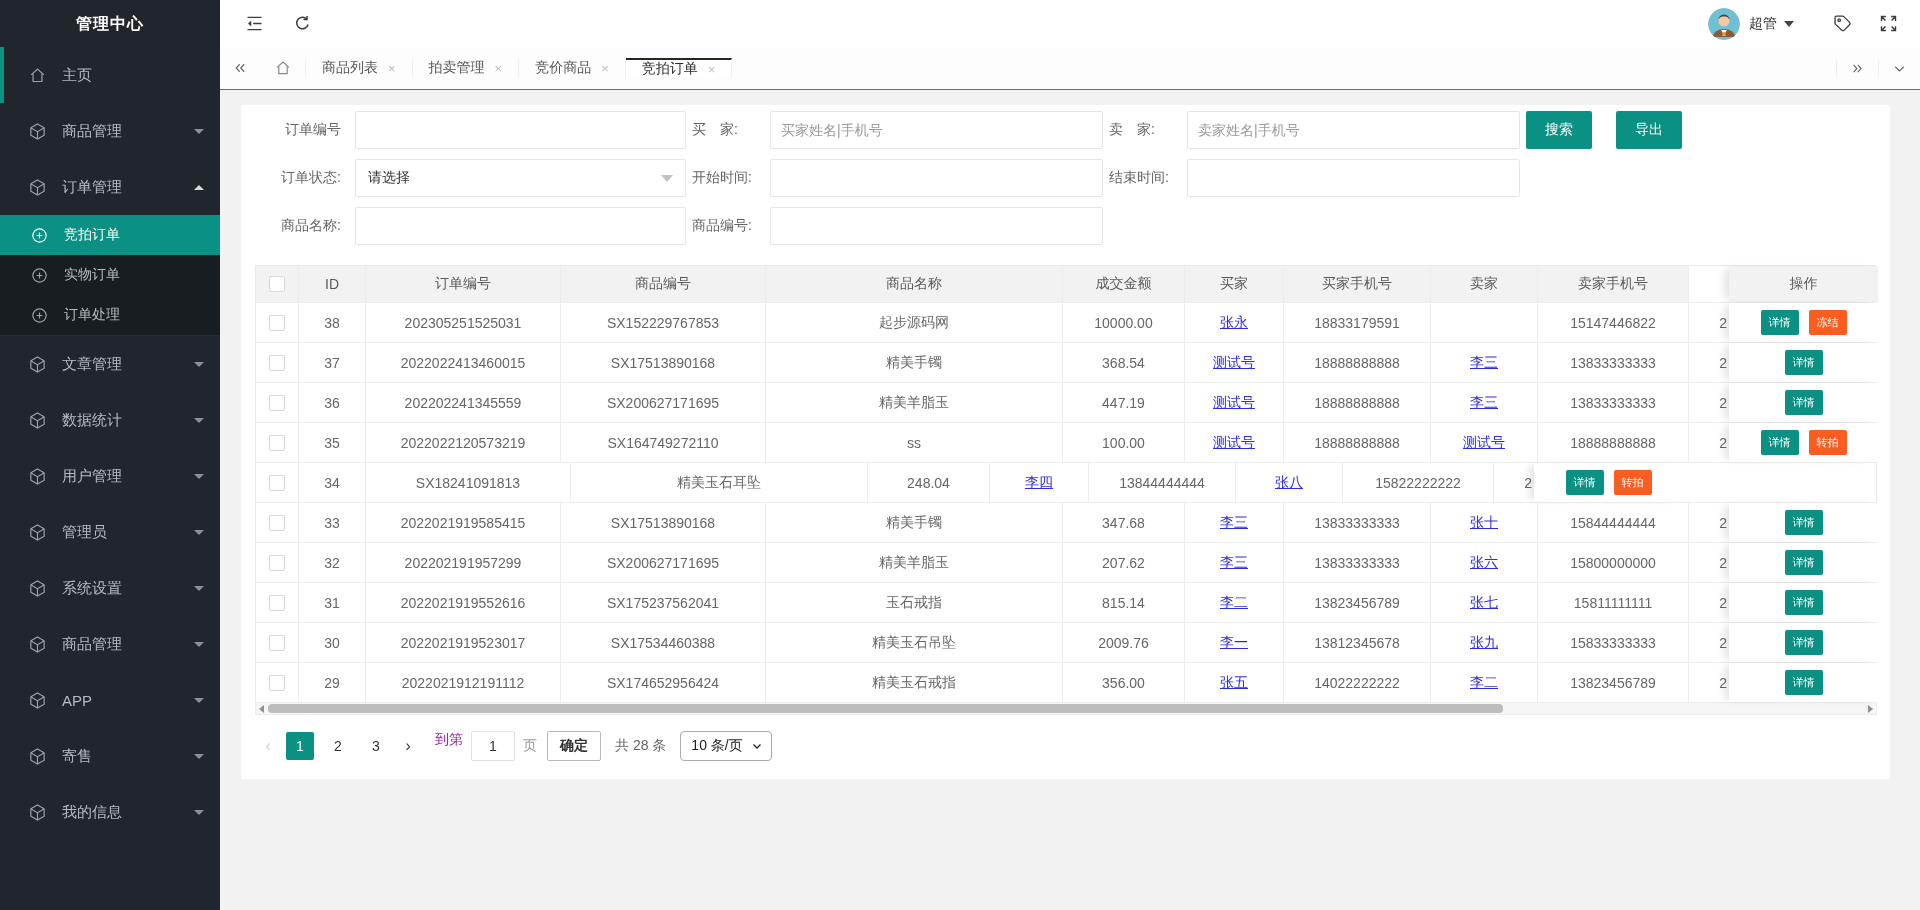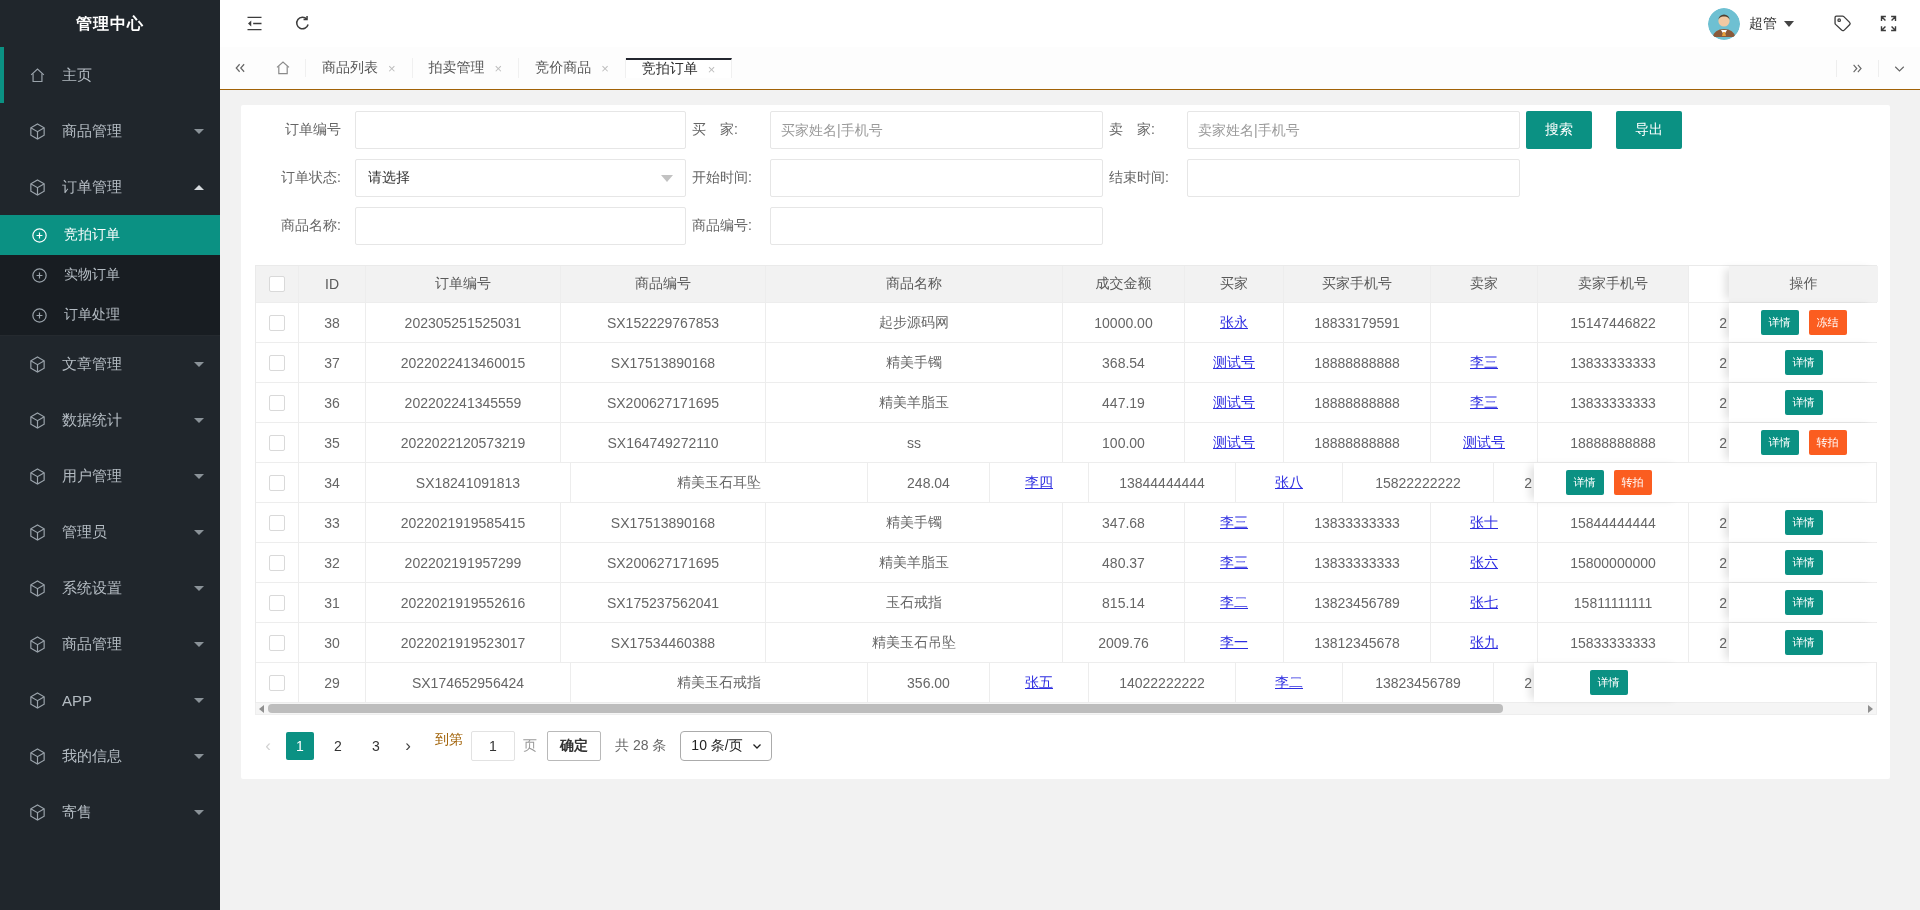--- a/index.html
+++ b/index.html
@@ -91,21 +91,21 @@
   .harrow.l { left:3px; border-right:5px solid #8f8f8f; }
   .harrow.r { right:3px; border-left:5px solid #8f8f8f; }
 
   
   .pager { display:flex; align-items:center; margin-top:16px; color:#666; }
   .pg-arrow { width:26px; text-align:center; font-size:17px; cursor:pointer; }
   .pg-arrow.prev { color:#d2d2d2; }
   .pg-arrow.next { color:#444; }
   .pg-num { min-width:28px; height:28px; line-height:28px; text-align:center; margin:0 5px; border-radius:2px; color:#333; cursor:pointer; }
   .pg-num.active { background:#0b9183; color:#fff; }
-  .pg-goto { color:#a16207; margin:0 8px 12px 14px; }
+  .pg-goto { color:#a21caf; margin:0 8px 12px 14px; }
   .pg-input { width:44px; height:30px; border:1px solid #e2e2e2; border-radius:2px; text-align:center; font-size:14px; color:#333; outline:none; }
   .pg-unit { color:#9a9a9a; margin:0 10px 0 8px; }
   .pg-confirm { height:30px; padding:0 12px; background:#fff; border:1px solid #b9b9b9; border-radius:2px; font-weight:bold; color:#333; cursor:pointer; font-family:inherit; font-size:14px; }
   .pg-total { margin:0 14px 0 14px; color:#666; }
   .pg-select { height:30px; border:1px solid #ababab; border-radius:4px; display:flex; align-items:center; padding:0 8px 0 10px; color:#222; cursor:pointer; gap:8px; background:#fff; }
   .pg-select svg { width:12px; height:12px; stroke:#222; }
 </style>
 </head>
 <body>
 
@@ -242,31 +242,31 @@
           <span class="s-label">APP</span>
           <span class="s-caret down"></span>
         </div>
         <div class="s-item">
           <span class="s-icon">
             <svg viewBox="0 0 24 24" fill="none" stroke-width="1.5">
               <path d="M12 2.6 20.4 7.4v9.2L12 21.4 3.6 16.6V7.4z"></path>
               <path d="M3.9 7.6 12 12.2l8.1-4.6M12 12.2v9"></path>
             </svg>
           </span>
+          <span class="s-label">寄售</span>
+          <span class="s-caret down"></span>
+        </div>
+        <div class="s-item">
+          <span class="s-icon">
+            <svg viewBox="0 0 24 24" fill="none" stroke-width="1.5">
+              <path d="M12 2.6 20.4 7.4v9.2L12 21.4 3.6 16.6V7.4z"></path>
+              <path d="M3.9 7.6 12 12.2l8.1-4.6M12 12.2v9"></path>
+            </svg>
+          </span>
           <span class="s-label">我的信息</span>
-          <span class="s-caret down"></span>
-        </div>
-        <div class="s-item">
-          <span class="s-icon">
-            <svg viewBox="0 0 24 24" fill="none" stroke-width="1.5">
-              <path d="M12 2.6 20.4 7.4v9.2L12 21.4 3.6 16.6V7.4z"></path>
-              <path d="M3.9 7.6 12 12.2l8.1-4.6M12 12.2v9"></path>
-            </svg>
-          </span>
-          <span class="s-label">寄售</span>
           <span class="s-caret down"></span>
         </div>
       </nav>
   </aside>
 
   <div class="main">
 
     <header class="topbar">
       <span class="tb-icon">
         <svg viewBox="0 0 24 24" fill="none" stroke-width="1.6">
@@ -534,21 +534,21 @@
               </div>
             </div>
             <div class="trow">
               <div class="tcell" style="width: 43px;">
                 <input class="cb" type="checkbox" style="">
               </div>
               <div class="tcell" style="width: 67px;">32</div>
               <div class="tcell" style="width: 195px;">202202191957299</div>
               <div class="tcell" style="width: 205px;">SX200627171695</div>
               <div class="tcell" style="width: 297px;">精美羊脂玉</div>
-              <div class="tcell" style="width: 122px;">480.37</div>
+              <div class="tcell" style="width: 122px;">207.62</div>
               <div class="tcell" style="width: 99px;">
                 <span class="link">李三</span>
               </div>
               <div class="tcell" style="width: 147px;">13833333333</div>
               <div class="tcell" style="width: 107px;">
                 <span class="link">张六</span>
               </div>
               <div class="tcell" style="width: 151px;">15800000000</div>
               <div class="tcell clip" style="width: 40px;">2</div>
               <div class="tcell ops" style="width: 149px;">
@@ -597,20 +597,21 @@
               <div class="tcell clip" style="width: 40px;">2</div>
               <div class="tcell ops" style="width: 149px;">
                 <button class="mini teal">详情</button>
               </div>
             </div>
             <div class="trow">
               <div class="tcell" style="width: 43px;">
                 <input class="cb" type="checkbox" style="">
               </div>
               <div class="tcell" style="width: 67px;">29</div>
+              <div class="tcell" style="width: 195px;">2022021912191112</div>
               <div class="tcell" style="width: 205px;">SX174652956424</div>
               <div class="tcell" style="width: 297px;">精美玉石戒指</div>
               <div class="tcell" style="width: 122px;">356.00</div>
               <div class="tcell" style="width: 99px;">
                 <span class="link">张五</span>
               </div>
               <div class="tcell" style="width: 147px;">14022222222</div>
               <div class="tcell" style="width: 107px;">
                 <span class="link">李二</span>
               </div>

